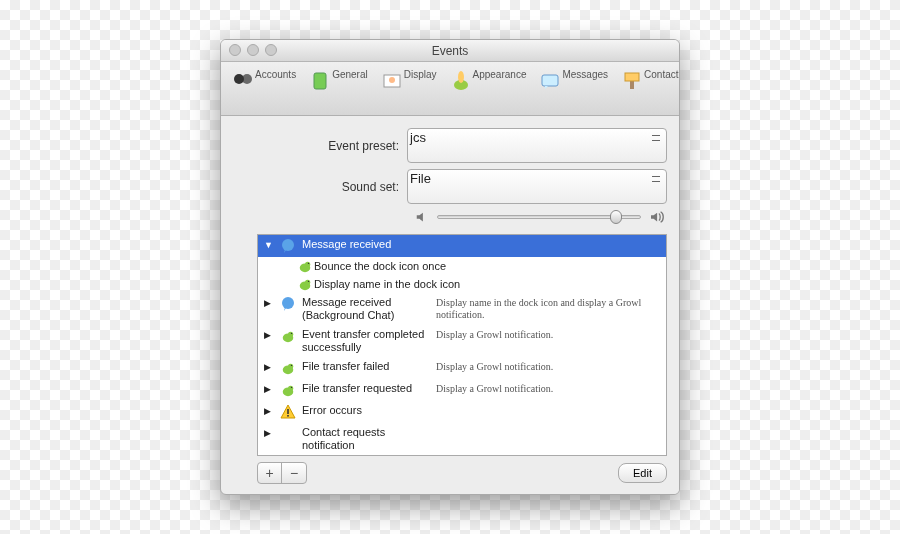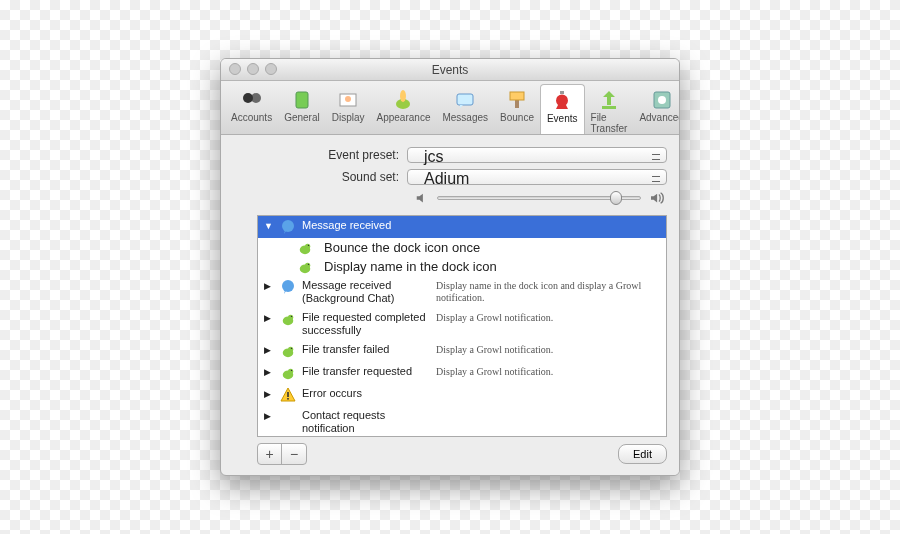--- a/index.html
+++ b/index.html
@@ -43,22 +43,22 @@
   }
   .toolbar {
     background: linear-gradient(#f0f0f0,#d6d6d6);
     border-bottom: 1px solid #b0b0b0;
     display: flex;
     height: 54px;
     padding: 3px 4px 0 4px;
   }
   .tbtn {
     display: flex;
-    flex-direction: column;
-    align-items: center;
+    flex-direction: row;
+    align-items: flex-start;
     justify-content: flex-start;
     padding: 4px 6px 2px 6px;
     font-size: 10px;
     color: #555;
     border-radius: 4px 4px 0 0;
     cursor: default;
   }
   .tbtn.active {
     background: #fff;
     border: 1px solid #bbb;
@@ -73,26 +73,26 @@
   .form-row {
     display: flex; align-items: center;
     margin-bottom: 6px;
   }
   .form-row label {
     width: 150px; text-align: right; padding-right: 8px;
     font-size: 12px; color: #333;
   }
   .select {
     flex: 1;
-    height: 16px;
+    height: 35px;
     background: linear-gradient(#fff,#eee);
     border: 1px solid #aaa;
     border-radius: 4px;
-    padding: 0 18px 0 16px;
-    font-size: 16px;
+    padding: 0 18px 0 2px;
+    font-size: 13px;
     position: relative;
     line-height: 18px;
   }
   .select::after {
     content: "";
     position: absolute; right: 6px; top: 4px;
     width: 8px; height: 10px;
     background:
       linear-gradient(#666,#666), linear-gradient(#666,#666);
     background-size: 8px 1px, 8px 1px;
@@ -156,22 +156,22 @@
     font-size: 10px;
     color: #555;
     line-height: 12px;
     padding-top: 1px;
     font-family: Liberation Serif, serif;
   }
   .row.selected .rdesc { color: #eaf0ff; }
   .sub {
     display: flex; align-items: center;
     padding: 2px 16px 2px 40px;
-    gap: 12px;
-    font-size: 13px;
+    gap: 2px;
+    font-size: 11px;
   }
   .sub .ricon { width:14px;height:14px;flex-shrink:0; display:flex;align-items:center;justify-content:center;}
   .footer {
     display: flex;
     align-items: center;
     margin-top: 6px;
   }
   .seg {
     display: flex;
     border: 1px solid #aaa;
@@ -259,21 +259,21 @@
         </div>
                  <span>Messages</span>
       </div>
       <div class="tbtn">
         <div class="ticon">
           <svg width="24" height="24" viewBox="0 0 24 24">
             <rect x="10" y="10" width="4" height="10" fill="#a86"></rect>
             <rect x="5" y="4" width="14" height="8" fill="#fc6" stroke="#c93"></rect>
           </svg>
         </div>
-                 <span>Bounce</span>
+                 <span>Contact</span>
       </div>
       <div class="tbtn active">
         <div class="ticon">
           <svg width="24" height="24" viewBox="0 0 24 24">
             <path d="M6 20h12l-2-4a6 6 0 10-8 0z" fill="#d33"></path>
             <rect x="10" y="2" width="4" height="3" fill="#999"></rect>
           </svg>
         </div>
                  <span>Events</span>
       </div>
@@ -302,21 +302,21 @@
     <div class="form-row">
       <label>Event preset:</label>
       <div class="select">
         <span>jcs</span>
       </div>
     </div>
 
     <div class="form-row">
       <label>Sound set:</label>
       <div class="select">
-        <span>Adium</span>
+        <span>File</span>
       </div>
     </div>
 
     <div class="volume-row">
       <svg width="14" height="14" viewBox="0 0 16 16">
         <path d="M2 6h3l4-3v10l-4-3H2z" fill="#777"></path>
       </svg>
       <div class="slider-track">
         <div class="slider-thumb" id="vol-thumb" style="left: 85%;"></div>
       </div>
@@ -371,21 +371,21 @@
         </div>
         <div class="row">
     <div class="arrow">▶</div>
     <div class="ricon">
             <svg width="14" height="14" viewBox="0 0 16 16">
               <ellipse cx="8" cy="10" rx="6" ry="5" fill="#8c4"></ellipse>
               <circle cx="11" cy="6" r="3" fill="#8c4"></circle>
               <circle cx="12" cy="5" r="0.8" fill="#333"></circle>
             </svg>
           </div>
-    <div class="rtitle">File requested completed successfully</div>
+    <div class="rtitle">Event transfer completed successfully</div>
     <div class="rdesc">Display a Growl notification.</div>
         </div>
         <div class="row">
     <div class="arrow">▶</div>
     <div class="ricon">
             <svg width="14" height="14" viewBox="0 0 16 16">
               <ellipse cx="8" cy="10" rx="6" ry="5" fill="#8c4"></ellipse>
               <circle cx="11" cy="6" r="3" fill="#8c4"></circle>
               <circle cx="12" cy="5" r="0.8" fill="#333"></circle>
             </svg>

